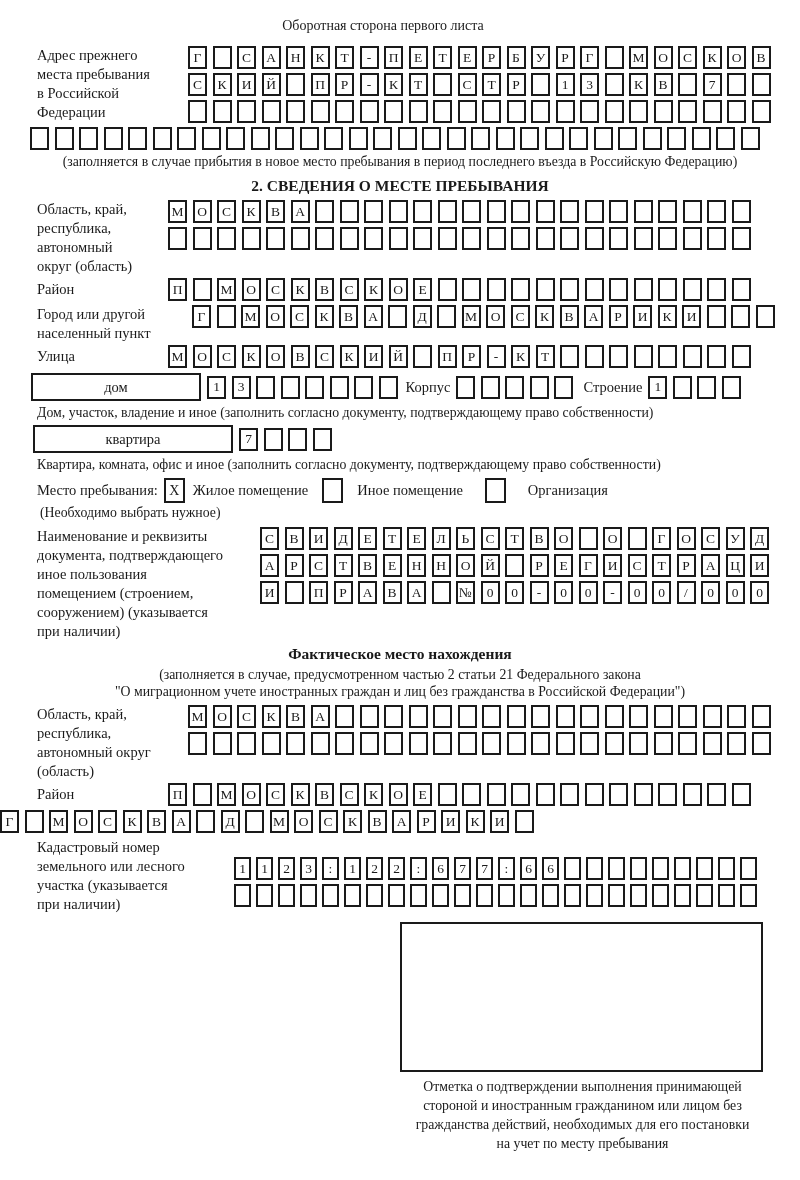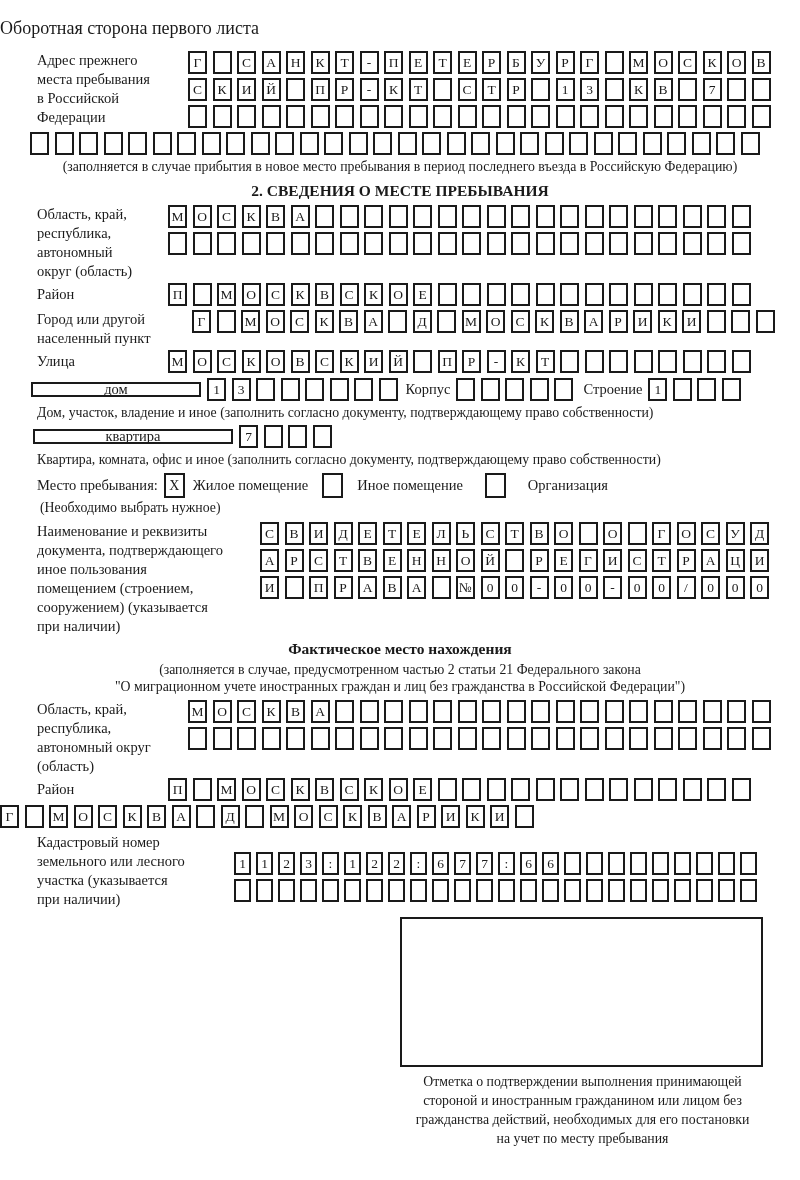--- a/index.html
+++ b/index.html
@@ -2,40 +2,40 @@
 <html><head>
 <meta charset="utf-8">
 <style>
   html,body{margin:0;padding:0;background:#fff;}
   body{
     width:800px;height:1180px;overflow:hidden;box-sizing:border-box;
     padding-top:18px;color:#1a1a1a;
     font-family:"Liberation Serif","DejaVu Serif",serif;
     font-size:14.5px;
   }
-  .top-note{text-align:left;padding-right:34px;font-size:18px;}
+  .top-note{text-align:center;padding-right:34px;font-size:14px;}
   .heading{text-align:center;font-weight:bold;font-size:15.5px;margin-top:7px;}
   .caption{font-size:13.8px;line-height:17px;}
   .caption.center{text-align:center;}
   .caption.left{margin-left:37px;}
   .field{display:flex;align-items:flex-start;gap:8px;}
   .field.vcenter{align-items:center;}
   .flabel{flex:0 0 var(--lw,180px);box-sizing:border-box;padding-left:37px;line-height:19px;font-size:14.5px;}
   .fcells{display:flex;flex-direction:column;gap:4px;}
   .cellrow{display:flex;gap:5.5px;}
   .cellrow.inline{display:inline-flex;}
   .cell{
     width:19px;height:23px;box-sizing:border-box;border:2px solid #1a1a1a;
     display:flex;align-items:center;justify-content:center;
     font-size:13.5px;background:#fff;flex:0 0 auto;
   }
   .cellrow.sm{gap:5px;}
   .cellrow.sm .cell{width:17px;}
   .fullrow{margin-left:30px;margin-top:4px;}
-  .wbox{display:inline-flex;align-items:center;justify-content:center;border:2px solid #1a1a1a;height:15px;box-sizing:border-box;flex:0 0 auto;}
+  .wbox{display:inline-flex;align-items:center;justify-content:center;border:2px solid #1a1a1a;height:28px;box-sizing:border-box;flex:0 0 auto;}
   .houserow{display:flex;align-items:center;margin-left:31px;margin-top:5px;}
   .aptrow{display:flex;align-items:center;margin-left:33px;margin-top:4px;}
   .hlabel{font-size:14.5px;white-space:nowrap;}
   .stayrow{display:flex;align-items:center;margin-left:37px;margin-top:5px;}
   .cbox{width:21px;height:25px;box-sizing:border-box;border:2px solid #1a1a1a;display:inline-flex;align-items:center;justify-content:center;font-size:14px;flex:0 0 auto;}
   .stamp-box{margin:8px 0 0 400px;width:363px;height:150px;border:2px solid #1a1a1a;box-sizing:border-box;}
   .stamp-note{margin-left:390px;margin-top:5px;width:385px;text-align:center;font-size:13.8px;line-height:19px;}
   .mt2{margin-top:2px;}.mt3{margin-top:3px;}.mt4{margin-top:4px;}
   .mt5{margin-top:5px;}.mt6{margin-top:6px;}.mt12{margin-top:12px;}
   .off19{margin-top:19px;}

